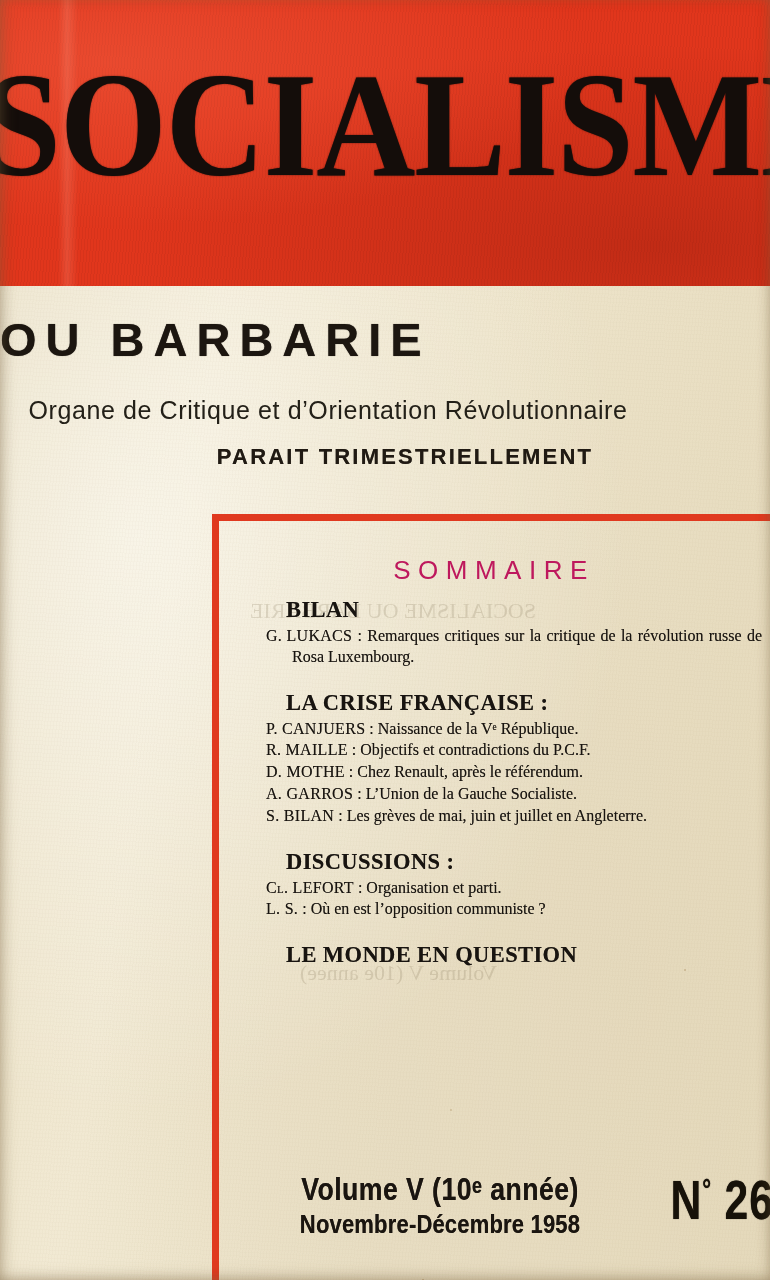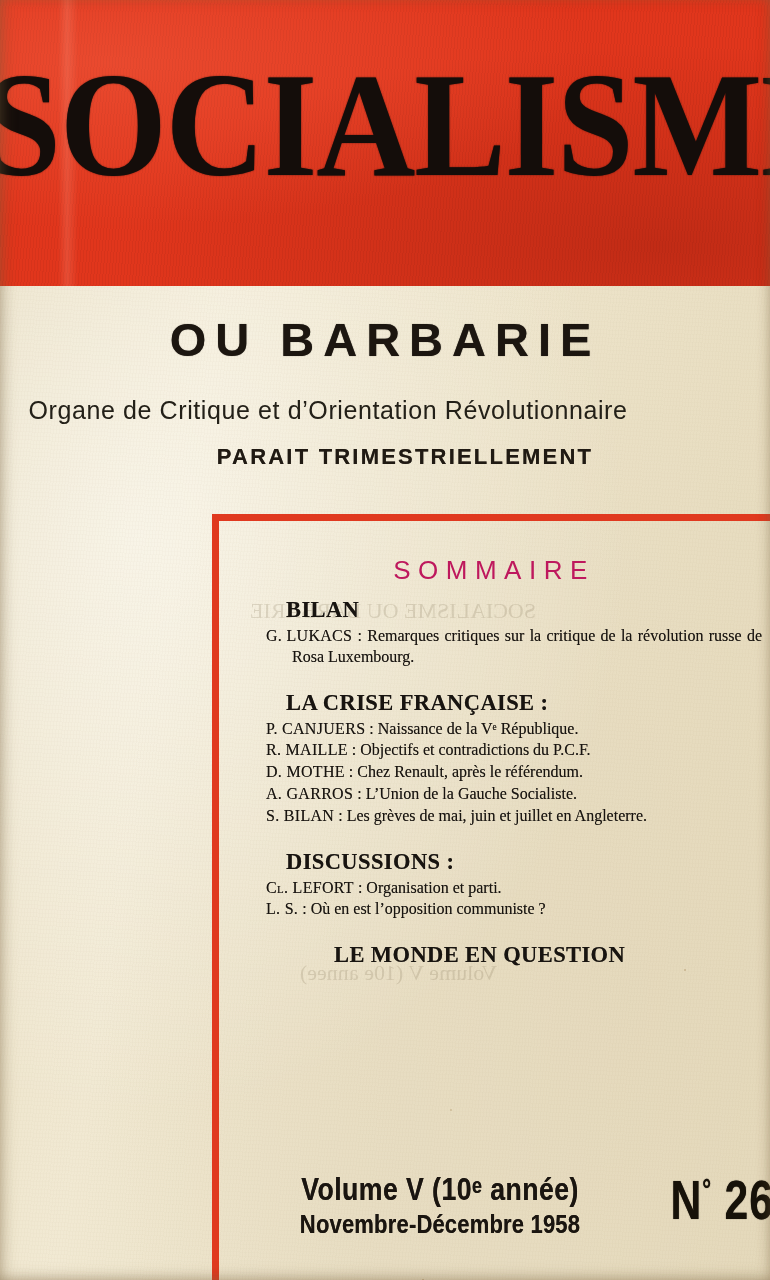--- a/index.html
+++ b/index.html
@@ -99,21 +99,20 @@
     transform: scaleX(1.04) scaleY(1.12);
     transform-origin: 50% 0;
     text-shadow: 0 0 1.3px rgba(20,12,10,.85);
   }
 
   
   .sub-title {
     position: absolute;
     left: 0; top: 312px;
     width: 770px;
-    text-align: center;
     font-weight: bold;
     font-size: 47px;
     letter-spacing: 9px;
     color: #1c1610;
     text-shadow: 0 0 .8px rgba(28,22,16,.8);
   }
   .sub-tagline {
     position: absolute;
     left: 0; top: 396px;
     width: 656px;
@@ -170,21 +169,21 @@
     font-weight: bold;
     font-size: 22.5px;
     letter-spacing: .4px;
     margin: 0 0 3px 0;
     text-shadow: 0 0 .5px rgba(24,20,16,.55);
     padding-left: 20px;
   }
   .toc-group {
     margin: 0 0 22px 0;
   }
-  .toc-group:last-child { margin-bottom: 0; margin-left: 48px; }
+  .toc-group:last-child { margin-bottom: 0; }
   .gap-after-section { margin-top: 20px; }
   .toc-entry {
     font-size: 16px;
     line-height: 1.30;
     margin: 0 0 1px 0;
     text-indent: 0;
     padding-left: 26px;
     text-shadow: 0 0 .45px rgba(24,20,16,.5);
   }
   .toc-entry .hang {

